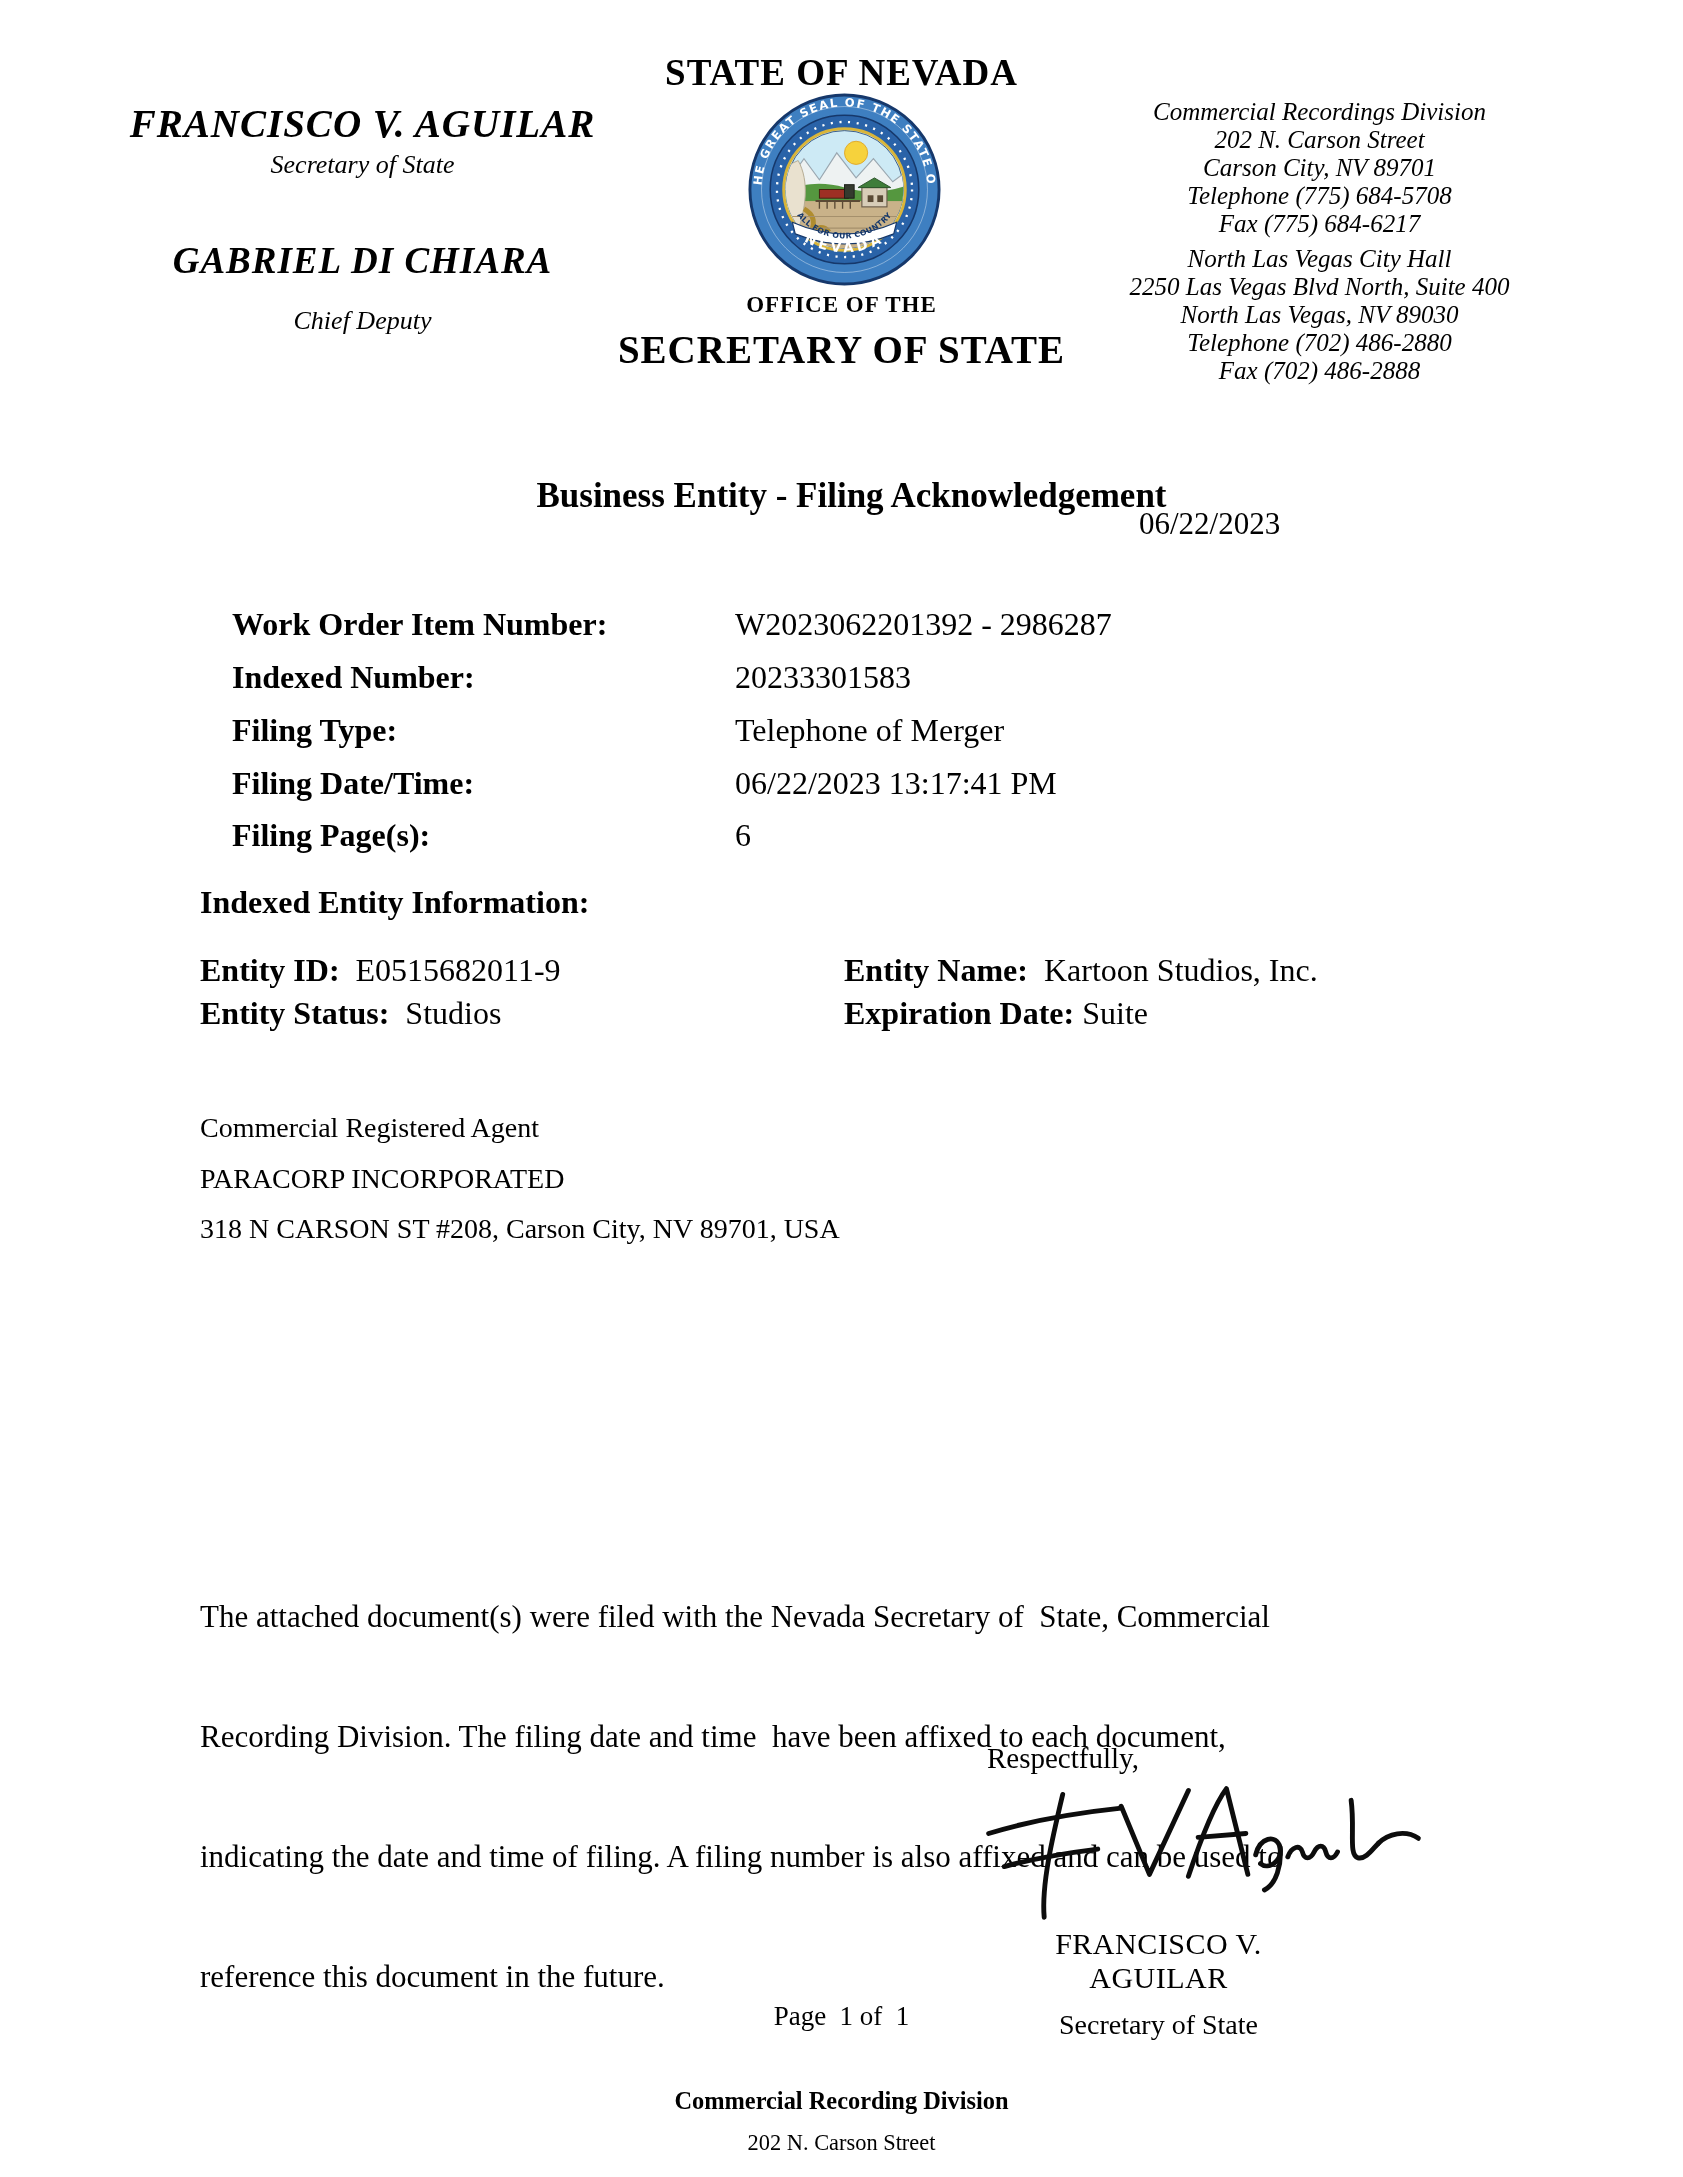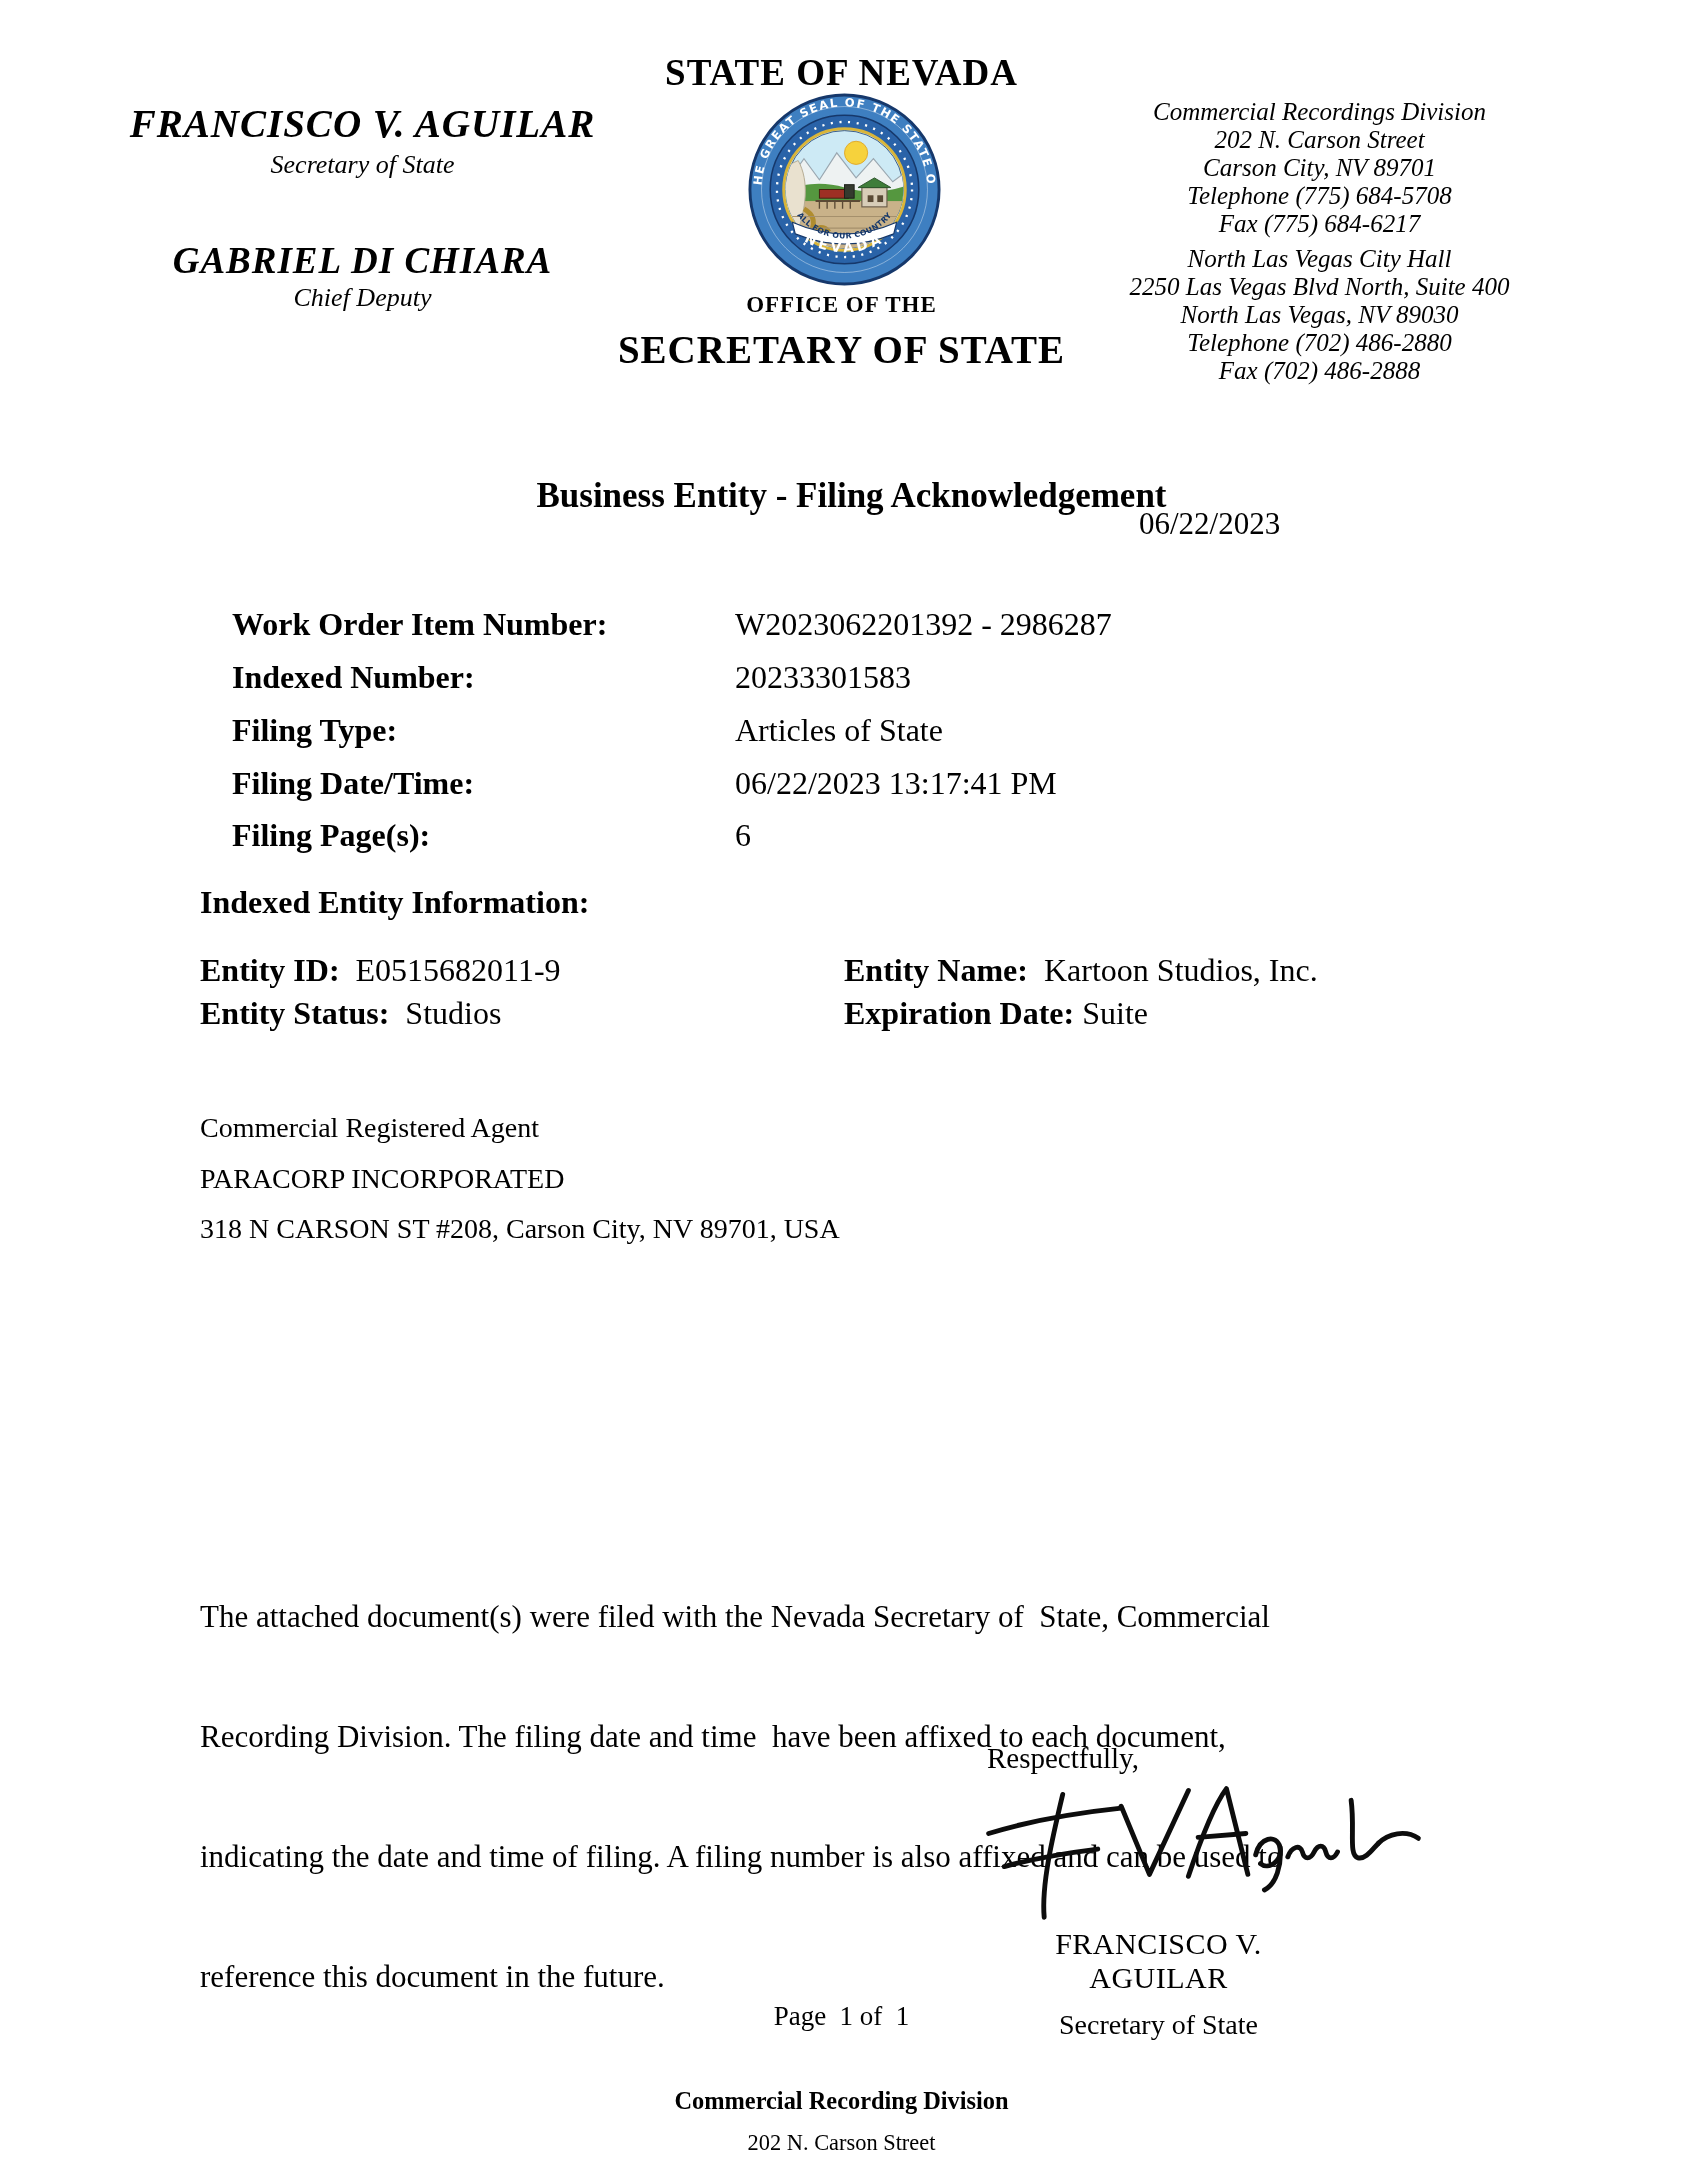--- a/index.html
+++ b/index.html
@@ -13,21 +13,21 @@
   .ctr { left:0; right:0; text-align:center; }
 
   .state-title   { top:51px;  font-size:37px; font-weight:bold; letter-spacing:1px; }
   .office-line1  { top:292px; font-size:23px; font-weight:bold; letter-spacing:1px; }
   .office-line2  { top:327px; font-size:39px; font-weight:bold; letter-spacing:1px; }
 
   .officials { left:109px; top:101px; width:507px; text-align:center; }
   .off-name1 { font-size:39px; font-weight:bold; font-style:italic; letter-spacing:1px; }
   .off-title1{ font-size:26px; font-style:italic; margin-top:3.9px; }
   .off-name2 { font-size:37px; font-weight:bold; font-style:italic; margin-top:59px; letter-spacing:1px; }
-  .off-title2{ font-size:26px; font-style:italic; margin-top:1px; }
+  .off-title2{ font-size:26px; font-style:italic; margin-top:24px; }
 
   .seal-wrap { left:748px; top:93px; width:193px; height:193px; }
 
   .addr-col  { left:1094px; top:98px; width:451px; text-align:center;
                font-style:italic; font-size:25px; line-height:28px; }
   .addr-group2 { margin-top:6.8px; }
 
   .doc-title { top:476px; font-size:35px; font-weight:bold;margin-left:20px; }
   .doc-date  { left:1139px; top:506px; font-size:31px; }
 
@@ -142,21 +142,21 @@
   <div class="abs ctr doc-title">Business Entity - Filing Acknowledgement</div>
   <div class="abs doc-date">06/22/2023</div>
 
   <div class="abs frow" style="top:569px;">
     <span class="lbl">Work Order Item Number:</span><span>W2023062201392 - 2986287</span>
   </div>
   <div class="abs frow" style="top:622px;">
     <span class="lbl">Indexed Number:</span><span>20233301583</span>
   </div>
   <div class="abs frow" style="top:675px;">
-    <span class="lbl">Filing Type:</span><span>Articles of State</span>
+    <span class="lbl">Filing Type:</span><span>Telephone of Merger</span>
   </div>
   <div class="abs frow" style="top:728px;">
     <span class="lbl">Filing Date/Time:</span><span>06/22/2023 13:17:41 PM</span>
   </div>
   <div class="abs frow" style="top:780px;">
     <span class="lbl">Filing Page(s):</span><span>6</span>
   </div>
 
   <div class="abs idx-head">Indexed Entity Information:</div>
   <div class="abs idx-row" style="top:942px; height:44px;margin-top:10px;">

